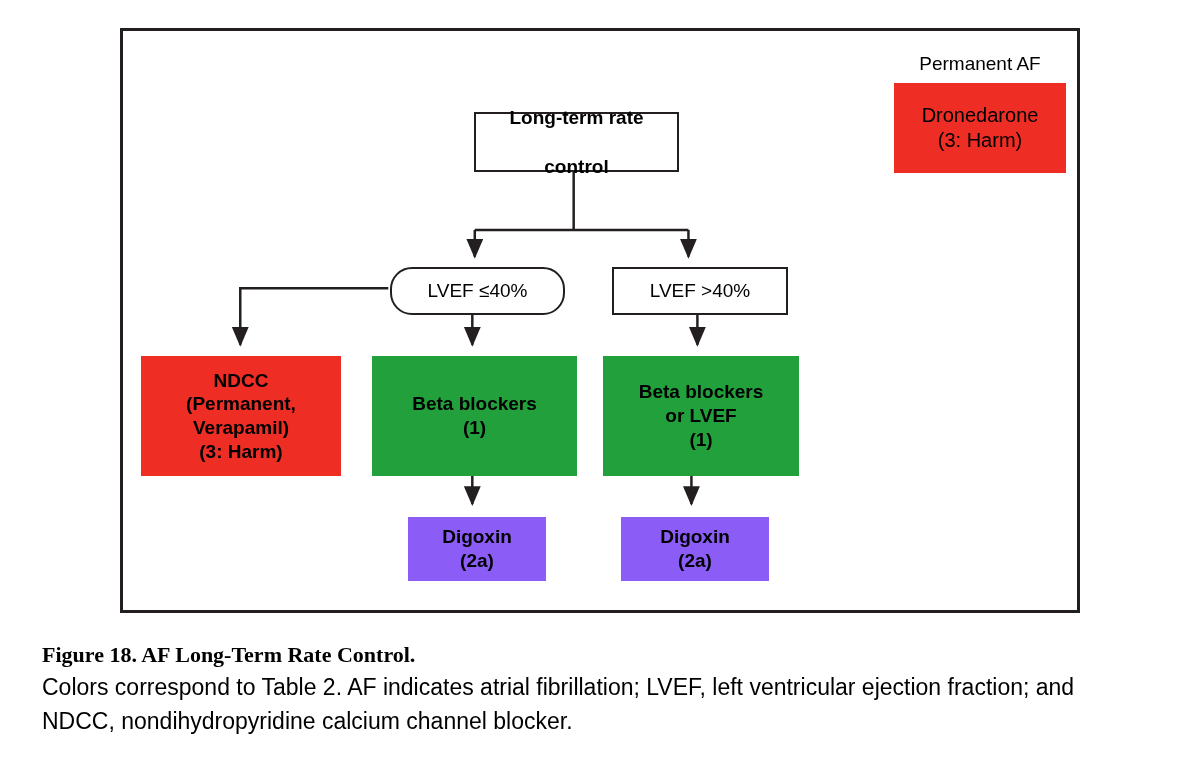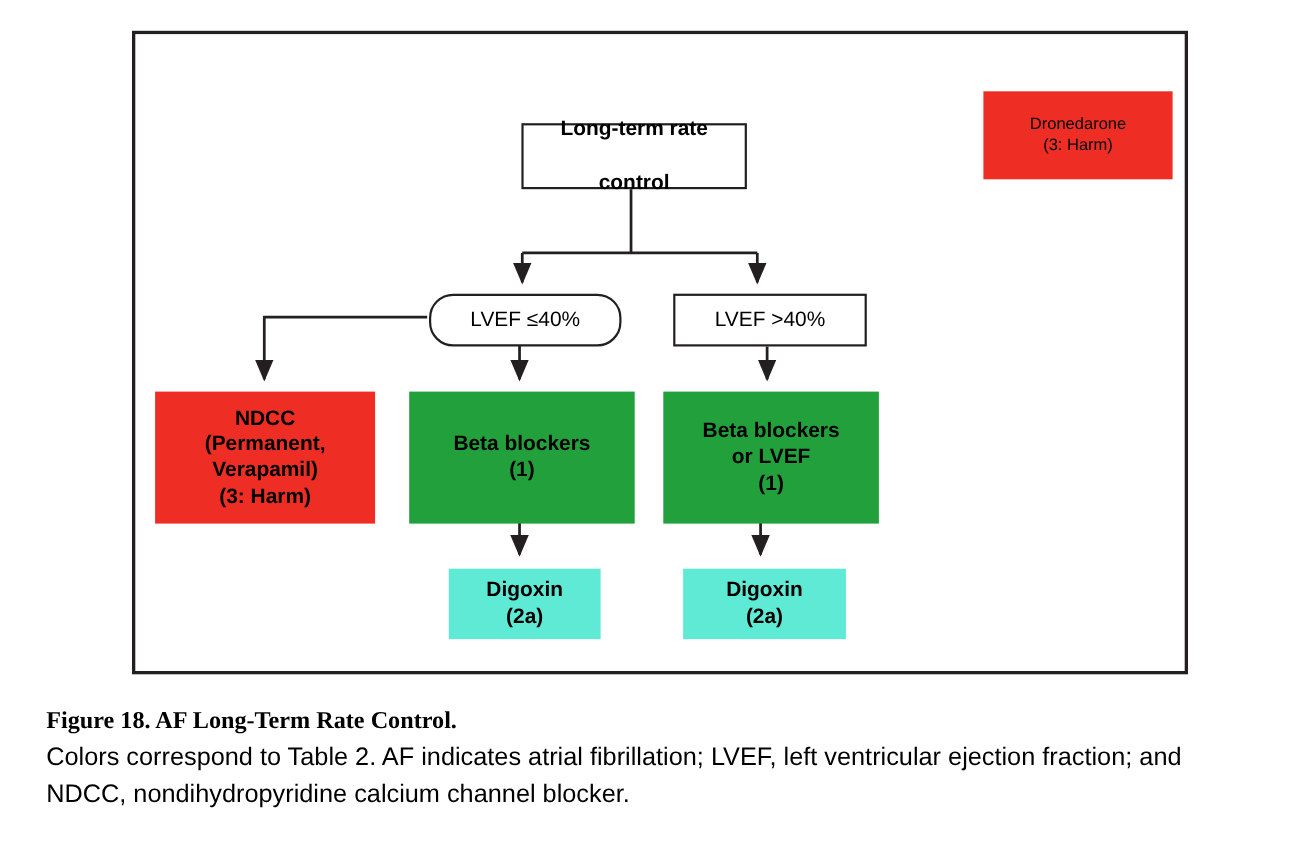--- a/index.html
+++ b/index.html
@@ -47,21 +47,21 @@
     background: #ee2e24;
     color: #000000;
     font-weight: bold;
   }
   .green-box {
     background: #22a03c;
     color: #000000;
     font-weight: bold;
   }
   .yellow-box {
-    background: #5eead4;
+    background: #8b5cf6;
     color: #000000;
     font-weight: bold;
   }
   .label-plain {
     position: absolute;
     color: #000000;
     text-align: center;
   }
 
   
@@ -92,22 +92,22 @@
   }
   #node-digoxin-left {
     left: 285px; top: 486px; width: 138px; height: 64px;
     font-size: 19px;
   }
   #node-digoxin-right {
     left: 498px; top: 486px; width: 148px; height: 64px;
     font-size: 19px;
   }
   #node-dronedarone {
-    left: 771px; top: 52px; width: 172px; height: 80px;
-    font-size: 15px;
+    left: 771px; top: 52px; width: 172px; height: 90px;
+    font-size: 20px;
     font-weight: normal;
   }
   #label-permanent-af {
     left: 771px; top: 22px; width: 172px;
     font-size: 19px;
   }
 
   svg#connectors {
     position: absolute;
     left: 0;
@@ -160,20 +160,23 @@
 
     <path d="M351.5,284 L351.5,317" stroke="#231f20" stroke-width="2.5" fill="none" marker-end="url(#arrowhead)"></path>
 
     <path d="M578,284 L578,317" stroke="#231f20" stroke-width="2.5" fill="none" marker-end="url(#arrowhead)"></path>
 
     <path d="M351.5,445 L351.5,478" stroke="#231f20" stroke-width="2.5" fill="none" marker-end="url(#arrowhead)"></path>
 
     <path d="M572,445 L572,478" stroke="#231f20" stroke-width="2.5" fill="none" marker-end="url(#arrowhead)"></path>
   </svg>
 
+  <div class="label-plain" id="label-permanent-af">
+    <span>Permanent AF</span>
+  </div>
 
   <div class="node red-box" id="node-dronedarone">
     <span>Dronedarone</span>
     <span>(3: Harm)</span>
   </div>
 
   <div class="node plain-box bold-text" id="node-root">
     <span>Long-term rate</span>
     <span>control</span>
   </div>

